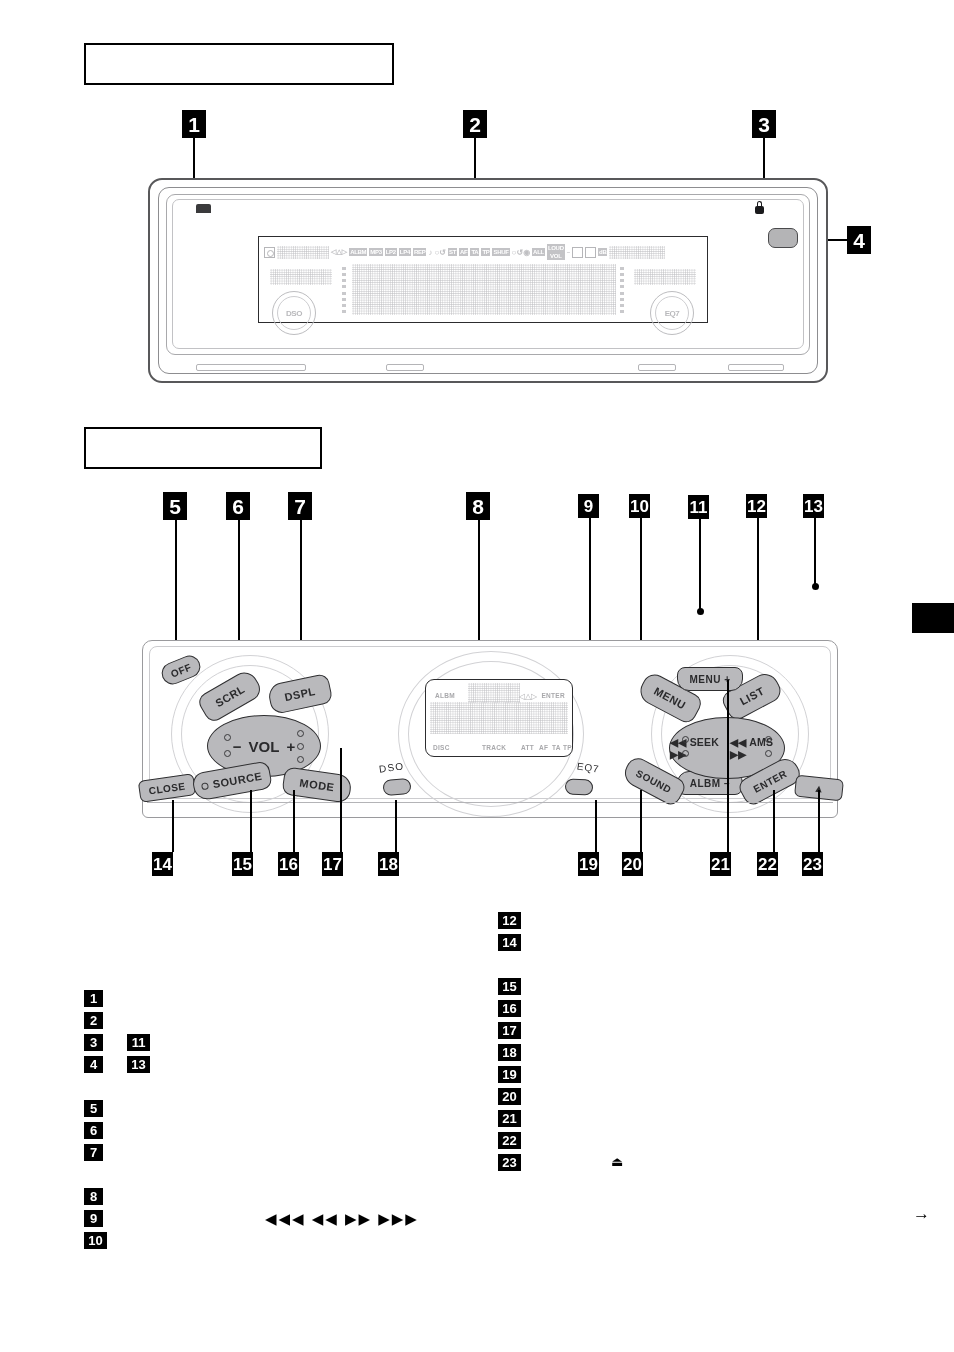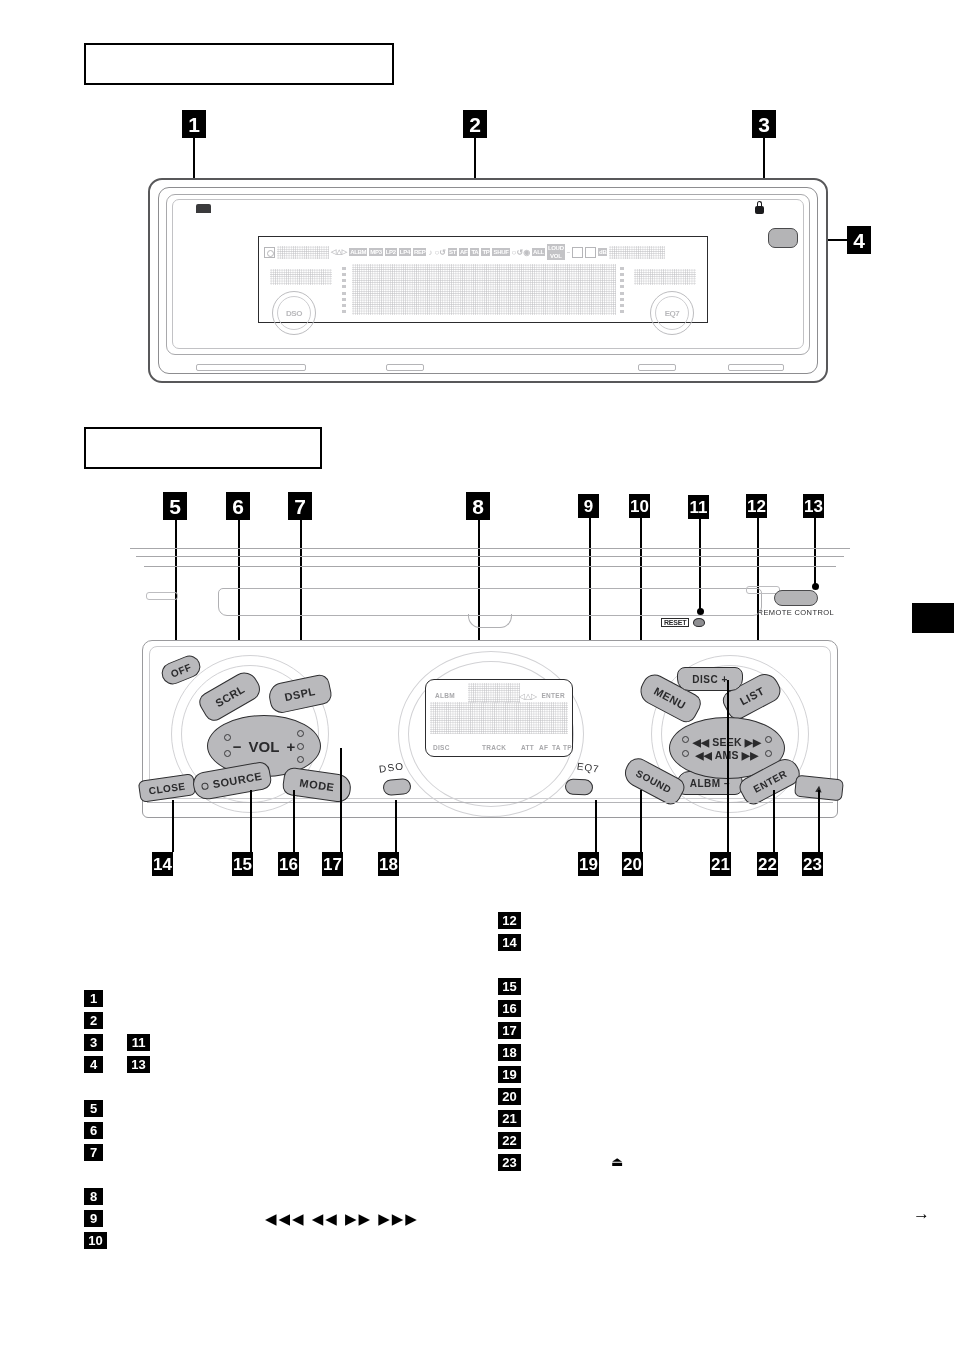--- a/index.html
+++ b/index.html
@@ -326,21 +326,21 @@
   #enter-button {
     right:36px; bottom:22px; width:62px; height:28px;
     border-radius:10px 14px 12px 10px; transform:rotate(-28deg); font-size:10px;
   }
   #eject-button {
     right:-6px; bottom:18px; width:48px; height:22px;
     border-radius:6px; transform:rotate(6deg); font-size:11px;
   }
   #seek-ams-dial {
     right:52px; top:76px; width:116px; height:62px;
-    border-radius:50%; flex-direction:column; gap:1px;justify-content:center;
+    border-radius:50%; flex-direction:row; gap:1px;justify-content:center;
   }
   #seek-ams-dial .sk-row {
     display:flex; align-items:center; justify-content:center; gap:2px;
     font-size:10.5px; font-weight:bold; letter-spacing:0.2px;
   }
   #seek-ams-dial .sdot {
     position:absolute; width:7px; height:7px; border-radius:50%;
     border:1.4px solid #3a3a3c;
   }
 
@@ -536,39 +536,20 @@
   <div class="badge mid" style="left:746px;top:494px;">12</div>
   <div class="leader v" style="left:757px;top:518px;height:162px;"></div>
   <div class="dot" style="left:755px;top:677px;"></div>
 
   <div class="badge mid" style="left:803px;top:494px;">13</div>
   <div class="leader v" style="left:814px;top:518px;height:68px;"></div>
   <div class="dot" style="left:812px;top:583px;"></div>
 
   <div id="bottom-unit">
 
-    <div class="lid">
-      <div class="lid-line" style="top:0;"></div>
-      <div class="lid-line" style="top:8px;left:6px;right:6px;"></div>
-      <div class="lid-line" style="top:18px;left:14px;right:14px;"></div>
-      <div class="lid-slot"></div>
-      <div class="lid-notch"></div>
-      <div class="lid-cap-l"></div>
-      <div class="lid-cap-r"></div>
-
-      <div id="reset-group">
-        <div id="reset-label">RESET</div>
-        <div id="reset-button"></div>
-      </div>
-
-      <div id="remote-control-group">
-        <div id="remote-control-window"></div>
-        <div id="remote-control-label">REMOTE CONTROL</div>
-      </div>
-    </div>
 
     <div class="face">
       <div class="ring" id="ring-left"></div>
       <div class="ring" id="ring-left2"></div>
       <div class="ring" id="ring-center"></div>
       <div class="ring" id="ring-center2"></div>
       <div class="ring" id="ring-right"></div>
       <div class="ring" id="ring-right2"></div>
 
       <div class="ctrl" id="off-button">
@@ -621,21 +602,21 @@
       <div id="eq7-label">EQ7</div>
       <div class="ctrl" id="eq7-button"></div>
 
       <div class="ctrl" id="menu-button">
         <span class="ctrl-label">MENU</span>
       </div>
       <div class="ctrl" id="list-button">
         <span class="ctrl-label">LIST</span>
       </div>
       <div class="ctrl" id="disc-plus-button">
-        <span class="ctrl-label">DISC +</span>
+        <span class="ctrl-label">MENU +</span>
       </div>
       <div class="ctrl" id="disc-minus-button">
         <span class="ctrl-label">ALBM −</span>
       </div>
       <div class="ctrl" id="seek-ams-dial">
         <div class="sdot" style="left:12px;top:18px;"></div>
         <div class="sdot" style="left:12px;top:32px;"></div>
         <div class="sdot" style="right:12px;top:18px;"></div>
         <div class="sdot" style="right:12px;top:32px;"></div>
         <div class="sk-row">◀◀ SEEK ▶▶</div>

